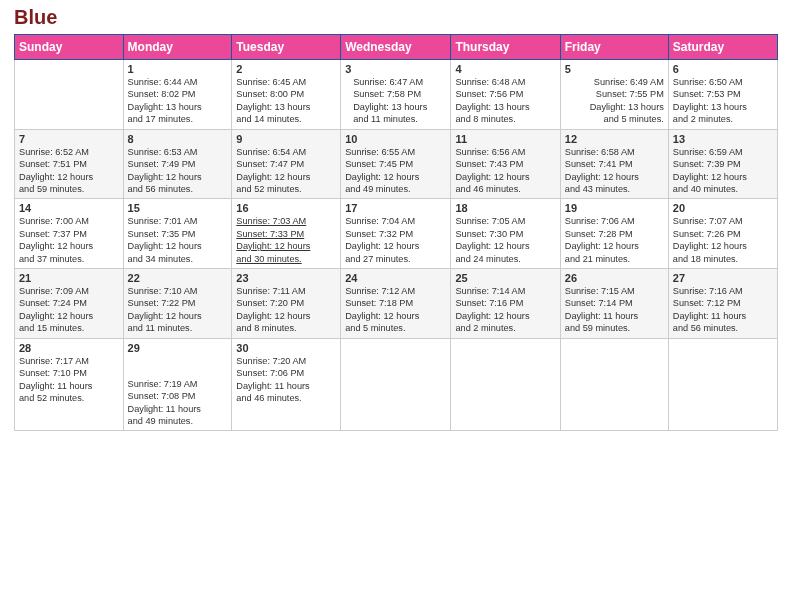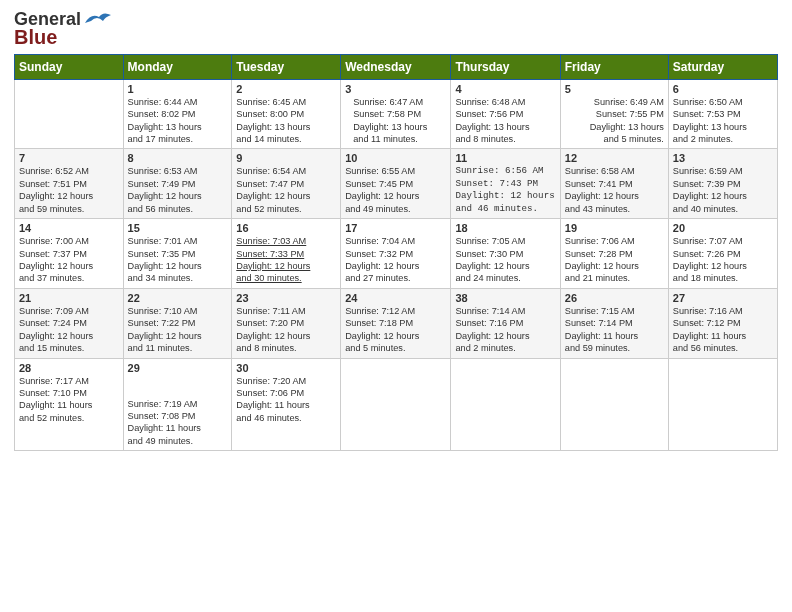--- a/index.html
+++ b/index.html
@@ -43,21 +43,21 @@
     .subtitle {
       font-size: 14px;
       color: #555;
     }
     .calendar {
       width: 100%;
       border-collapse: collapse;
       border: 1px solid #ccc;
     }
     .calendar th {
-      background-color: #4d7c0f;
+      background-color: #ec4899;
       color: #fff;
       font-size: 12px;
       font-weight: bold;
       padding: 5px 4px;
       text-align: left;
       border: 1px solid #1a5a9a;
     }
     .calendar td {
       vertical-align: top;
       border: 1px solid #ccc;
@@ -85,28 +85,20 @@
     .empty-cell {
       background: #f9f9f9;
     }
   </style>
 </head>
 <body>
 
 <div class="container">
   <div class="header-row">
     <div class="logo">
-      <div style="display:flex;align-items:center;">
-        <span class="logo-text">
-          <span style="color:#333;">General</span>
-        </span>
-        <svg width="30" height="20" viewBox="0 0 30 20" style="margin-left:2px;margin-top:-2px;">
-          <path d="M2,14 Q8,4 16,8 Q20,2 28,6 Q22,8 20,12 Q14,6 8,12 Z" fill="#2e74b5"></path>
-        </svg>
-      </div>
       <span class="logo-text" style="color:#7f1d1d;font-size:20px;font-weight:bold;margin-top:-4px;">Blue</span>
     </div>
     <div class="title-block">
       <div class="month-title"></div>
       <div class="subtitle"></div>
     </div>
   </div>
 
   <table class="calendar">
     <thead>
@@ -190,21 +182,21 @@
           </td>
           <td>
             <span class="day-num">10</span>
             <div class="day-info" style="white-space: pre-line;">Sunrise: 6:55 AM
 Sunset: 7:45 PM
 Daylight: 12 hours
 and 49 minutes.</div>
           </td>
           <td>
             <span class="day-num">11</span>
-            <div class="day-info" style="white-space: pre-line; font-family: Liberation Mono, monospace;">Sunrise: 6:56 AM
+            <div class="day-info" style="white-space: pre-line;">Sunrise: 6:56 AM
 Sunset: 7:43 PM
 Daylight: 12 hours
 and 46 minutes.</div>
           </td>
           <td>
             <span class="day-num">12</span>
             <div class="day-info" style="white-space: pre-line;">Sunrise: 6:58 AM
 Sunset: 7:41 PM
 Daylight: 12 hours
 and 43 minutes.</div>
@@ -291,21 +283,21 @@
 and 8 minutes.</div>
           </td>
           <td>
             <span class="day-num">24</span>
             <div class="day-info" style="white-space: pre-line;">Sunrise: 7:12 AM
 Sunset: 7:18 PM
 Daylight: 12 hours
 and 5 minutes.</div>
           </td>
           <td>
-            <span class="day-num">38</span>
+            <span class="day-num">25</span>
             <div class="day-info" style="white-space: pre-line;">Sunrise: 7:14 AM
 Sunset: 7:16 PM
 Daylight: 12 hours
 and 2 minutes.</div>
           </td>
           <td>
             <span class="day-num">26</span>
             <div class="day-info" style="white-space: pre-line;">Sunrise: 7:15 AM
 Sunset: 7:14 PM
 Daylight: 11 hours

